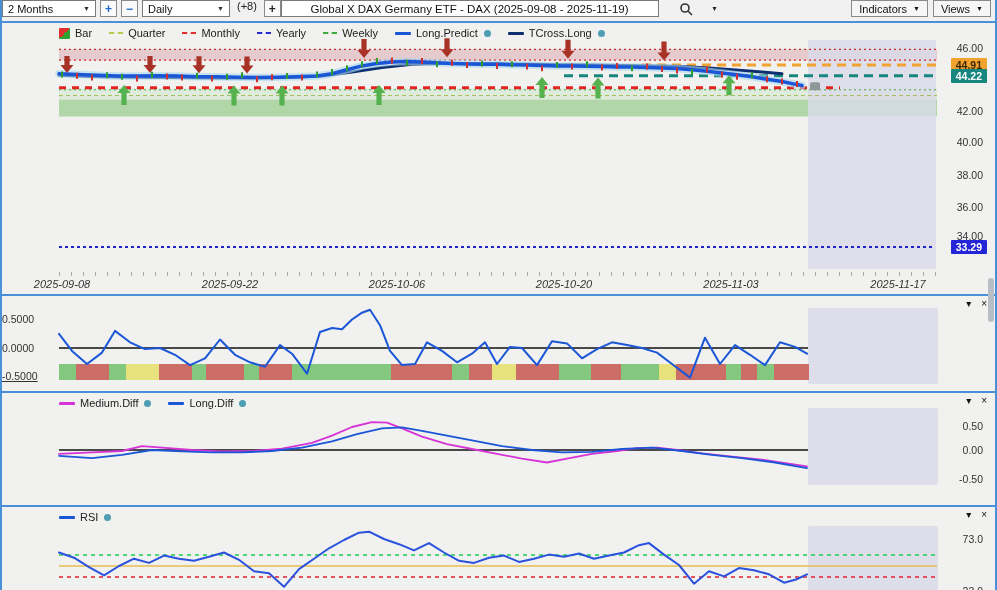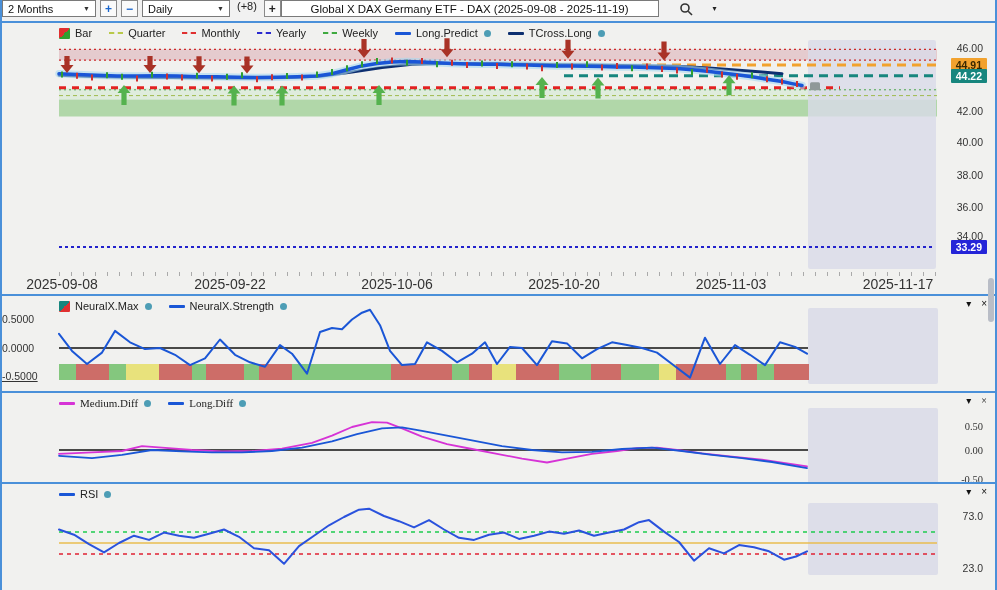--- a/index.html
+++ b/index.html
@@ -30,38 +30,38 @@
   .right-btns { position: absolute; right: 4px; display: flex; gap: 5px; }
   .menu-btn { height: 17px; border: 1px solid #8a8a8a; background: #f6f6f6;
     font-size: 11px; color: #111; padding: 0 7px; display: inline-flex; gap: 6px;
     align-items: center; }
   .menu-btn .caret { font-size: 7px; }
   
   .panel { position: relative; background: #f1f1ef; overflow: hidden; padding-left: 20px; }
   .panel + .panel { border-top: 2px solid #4a90d9; }
   #panel-main { height: 271px; }
   #panel-neural { height: 97px; }
-  #panel-diff { height: 91px; font-family: Liberation Serif, serif; }
+  #panel-diff { height: 114px; }
   #panel-rsi { height: 122px; }
   .panel svg { position: absolute; left: 0; top: 0; }
   
   .legend { position: absolute; top: 4px; left: 57px; display: flex; gap: 17px;
     align-items: center; font-size: 11px; color: #222; z-index: 5; }
   .lg-item { display: inline-flex; align-items: center; gap: 5px; }
   .lg-ic.line { width: 16px; height: 3px; border-radius: 1px; }
   .lg-ic.dash { width: 14px; height: 0; border-top: 2px dashed #999; }
   .lg-ic.bar2 { width: 11px; height: 11px; border-radius: 1px; }
   .lg-dot { width: 7px; height: 7px; border-radius: 50%; background: #4d9db5;
     display: inline-block; margin-left: 1px; }
   
   .axlbl { position: absolute; transform: translateY(-50%); font-size: 10.5px;
     color: #333; white-space: nowrap; }
   .ylabels-right .axlbl { right: 12px; }
   .ylabels-left .axlbl { left: 0; width: 46px; text-align: left; }
-  .xlabels .axlbl { transform: translate(-50%, -50%); font-size: 14px; }
+  .xlabels .axlbl { transform: translate(-50%, -50%); font-size: 11px; font-style: italic; }
   .axlbl.badge { font-weight: bold; padding: 1px 5px; right: 8px;
     border-radius: 1px; z-index: 6; }
   .lblwrap { position: absolute; inset: 0; pointer-events: none; z-index: 4; }
   .pctl { position: absolute; top: 2px; right: 8px; display: flex; gap: 10px;
     font-size: 10px; color: #111; z-index: 6; }
   .pctl span { cursor: default; }
   .xticks { position: absolute; left: 57px; width: 878px; height: 4px;
     background: repeating-linear-gradient(90deg, #aaa 0 1px, transparent 1px 12px); }
   #scroll-thumb { position: absolute; right: 1px; top: 278px; width: 6px;
     height: 44px; background: #b9bdc6; border-radius: 3px; z-index: 9; }
@@ -90,20 +90,30 @@
       <input class="title-input" value="Global X DAX Germany ETF - DAX (2025-09-08 - 2025-11-19)" style="">
       <span class="sicon">
         <svg width="14" height="14" viewBox="0 0 14 14">
           <circle cx="6" cy="6" r="4" fill="none" stroke="#333" stroke-width="1.6"></circle>
           <line x1="9.2" y1="9.2" x2="13" y2="13" stroke="#333" stroke-width="1.6"></line>
         </svg>
       </span>
       <span class="scaret">▾</span>
     </span>
 
+    <span class="right-btns">
+      <span class="menu-btn">
+        <span>Indicators</span>
+        <span class="caret">▼</span>
+      </span>
+      <span class="menu-btn">
+        <span>Views</span>
+        <span class="caret">▼</span>
+      </span>
+    </span>
   </div>
 
   <div class="panel" id="panel-main">
     <svg width="997" height="271" viewBox="0 0 997 271">
         <rect x="57" y="26.4" width="878" height="10.8" fill="#ddb2b8" opacity="0.6" rx="0"></rect>
         <rect x="57" y="65.3" width="878" height="11.3" fill="#d4ead0" opacity="0.6" rx="0"></rect>
         <rect x="57" y="76.6" width="878" height="16.9" fill="#a6d29c" opacity="0.85" rx="0"></rect>
         <rect x="806" y="17.0" width="128" height="229.0" fill="#d9dbe8" opacity="0.8" rx="2"></rect>
         <line x1="57" x2="935" y1="26.4" y2="26.4" stroke="#cc2b2b" stroke-width="1.2" stroke-dasharray="2,3"></line>
         <line x1="57" x2="935" y1="37.2" y2="37.2" stroke="#cc2b2b" stroke-width="1.2" stroke-dasharray="2,3"></line>
@@ -261,32 +271,20 @@
         <rect x="619" y="68" width="38" height="16" fill="#84c77e"></rect>
         <rect x="657" y="68" width="17" height="16" fill="#e8e27c"></rect>
         <rect x="674" y="68" width="50" height="16" fill="#cd6d68"></rect>
         <rect x="724" y="68" width="15" height="16" fill="#84c77e"></rect>
         <rect x="739" y="68" width="16" height="16" fill="#cd6d68"></rect>
         <rect x="755" y="68" width="17" height="16" fill="#84c77e"></rect>
         <rect x="772" y="68" width="35" height="16" fill="#cd6d68"></rect>
         <line x1="57" x2="806" y1="52.0" y2="52.0" stroke="#111111" stroke-width="1.5"></line>
         <polyline points="57,37.8 70,54.9 85,68.0 100,56.6 113,34.9 128,46.3 143,53.1 158,52.0 173,58.8 188,69.1 203,62.3 218,43.5 233,58.8 248,66.3 263,70.8 278,49.1 290,57.7 305,77.7 318,36.0 330,32.0 340,33.2 350,23.5 360,16.7 368,13.8 378,29.2 388,54.9 400,69.1 413,68.0 425,46.3 440,54.9 455,66.3 470,57.7 483,46.3 495,68.0 508,50.9 520,52.0 535,69.1 550,45.2 565,47.4 580,62.3 595,53.1 610,46.3 625,49.1 640,52.0 655,56.6 670,68.0 688,81.6 703,41.7 718,68.0 733,49.1 748,58.8 763,69.1 778,46.3 793,50.9 805,57.7" fill="none" stroke="#1a56d6" stroke-width="2" stroke-linejoin="round" stroke-linecap="round"></polyline>
       </svg>
-    <div class="legend">
-        <span class="lg-item">
-          <span class="lg-ic bar2" style="background: linear-gradient(135deg, rgb(23, 134, 126) 50%, rgb(224, 48, 48) 50%);"></span>
-          <span>NeuralX.Max</span>
-          <span class="lg-dot"></span>
-        </span>
-        <span class="lg-item">
-          <span class="lg-ic line" style="background: rgb(26, 86, 214);"></span>
-          <span>NeuralX.Strength</span>
-          <span class="lg-dot"></span>
-        </span>
-      </div>
     <div class="lblwrap ylabels-left">
         <div class="axlbl" style="top: 23px;">0.5000</div>
         <div class="axlbl" style="top: 52px;">0.0000</div>
         <div class="axlbl" style="top: 80px; text-decoration: underline;">-0.5000</div>
       </div>
     <div class="pctl">
       <span>▾</span>
       <span>×</span>
     </div>
   </div>

